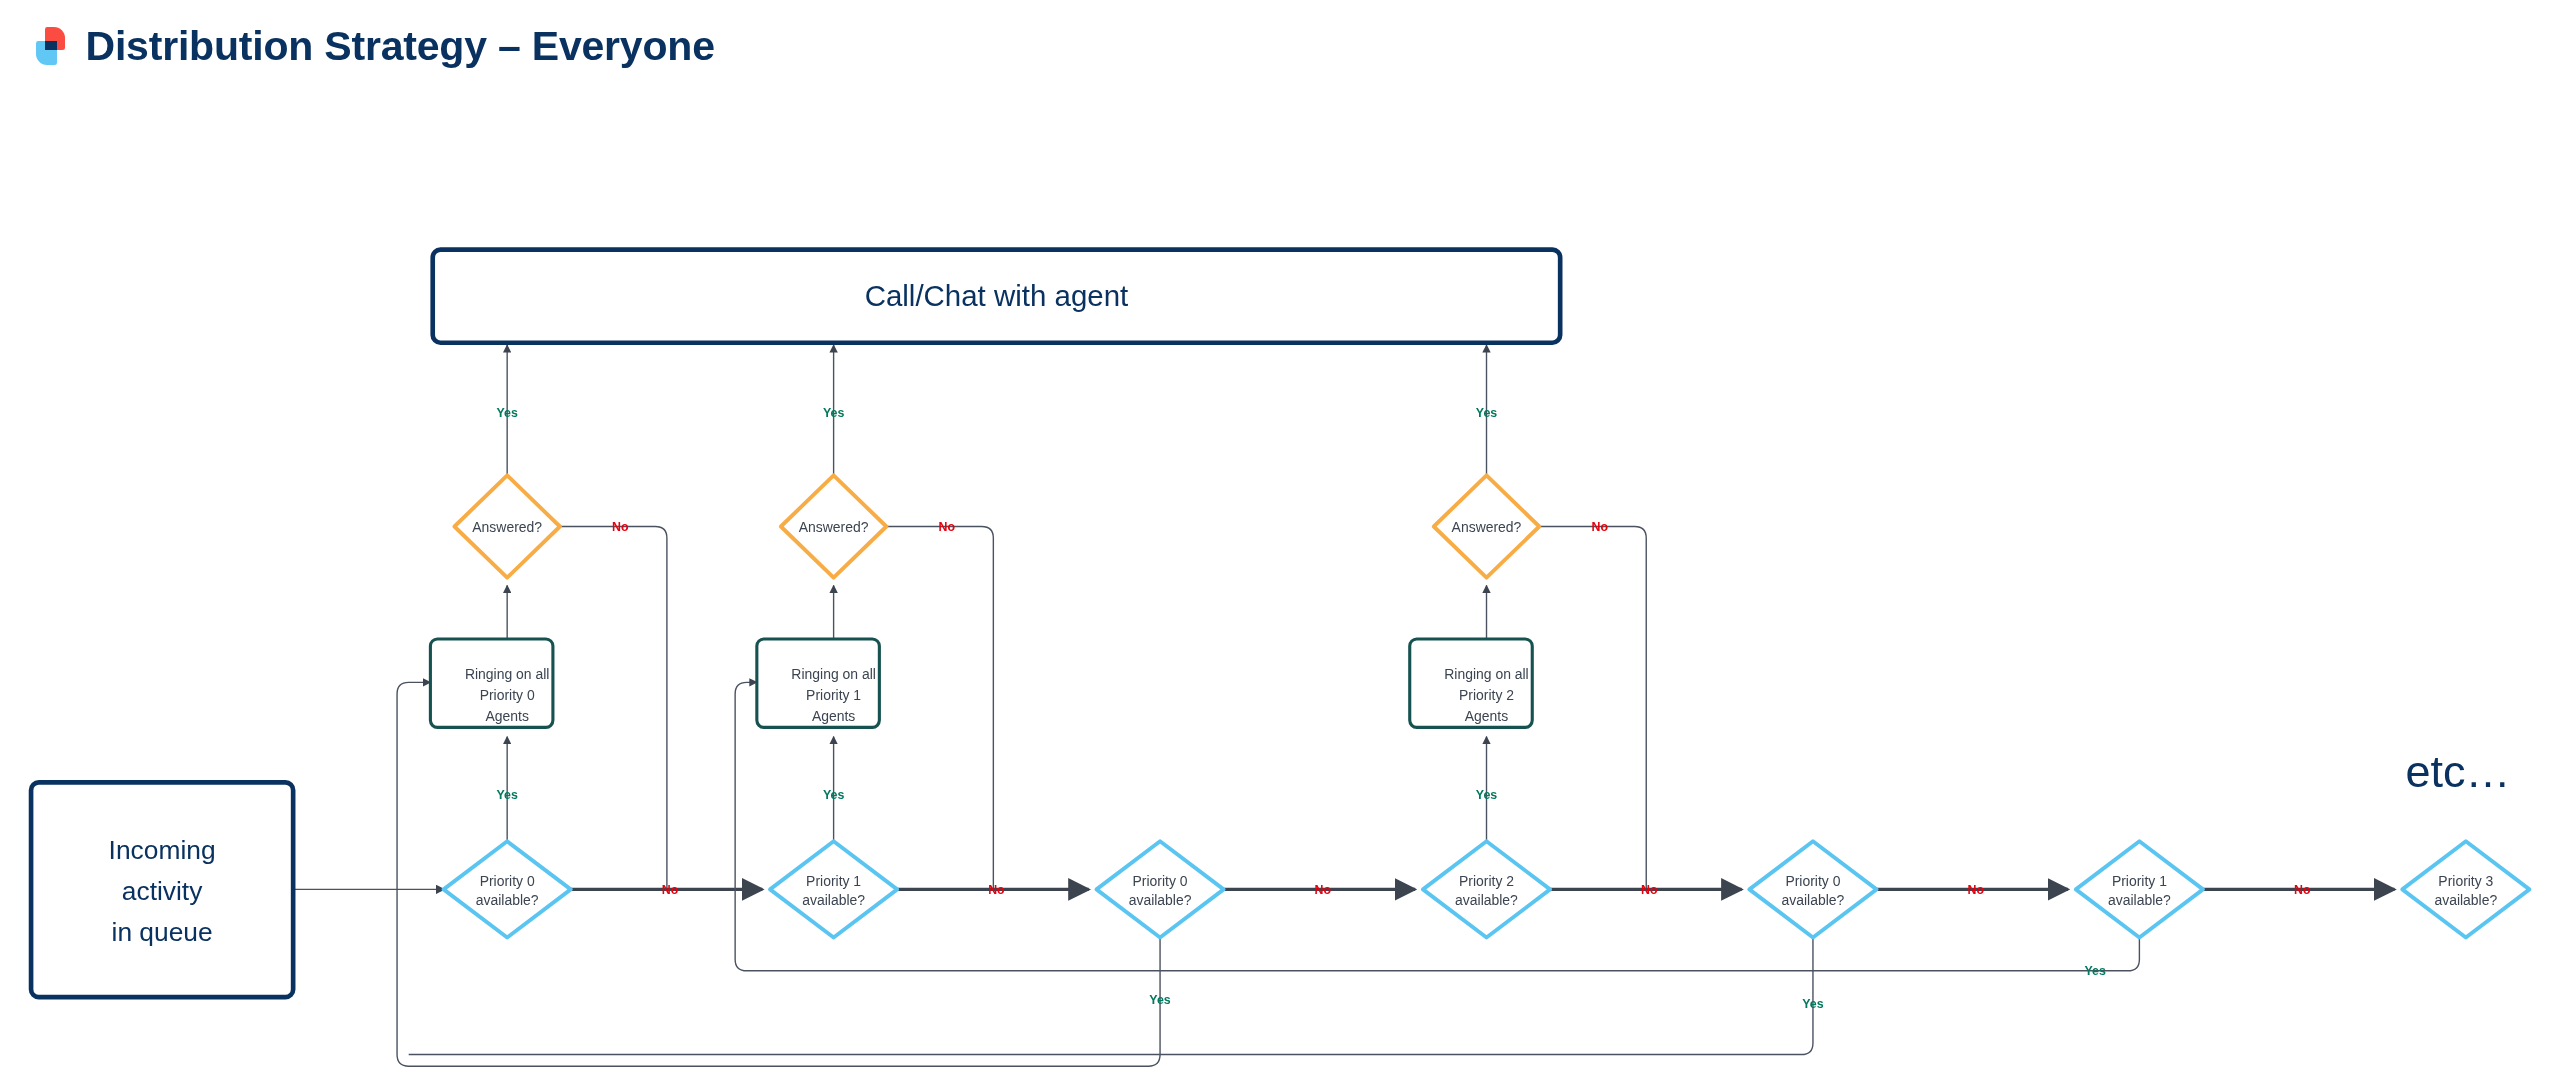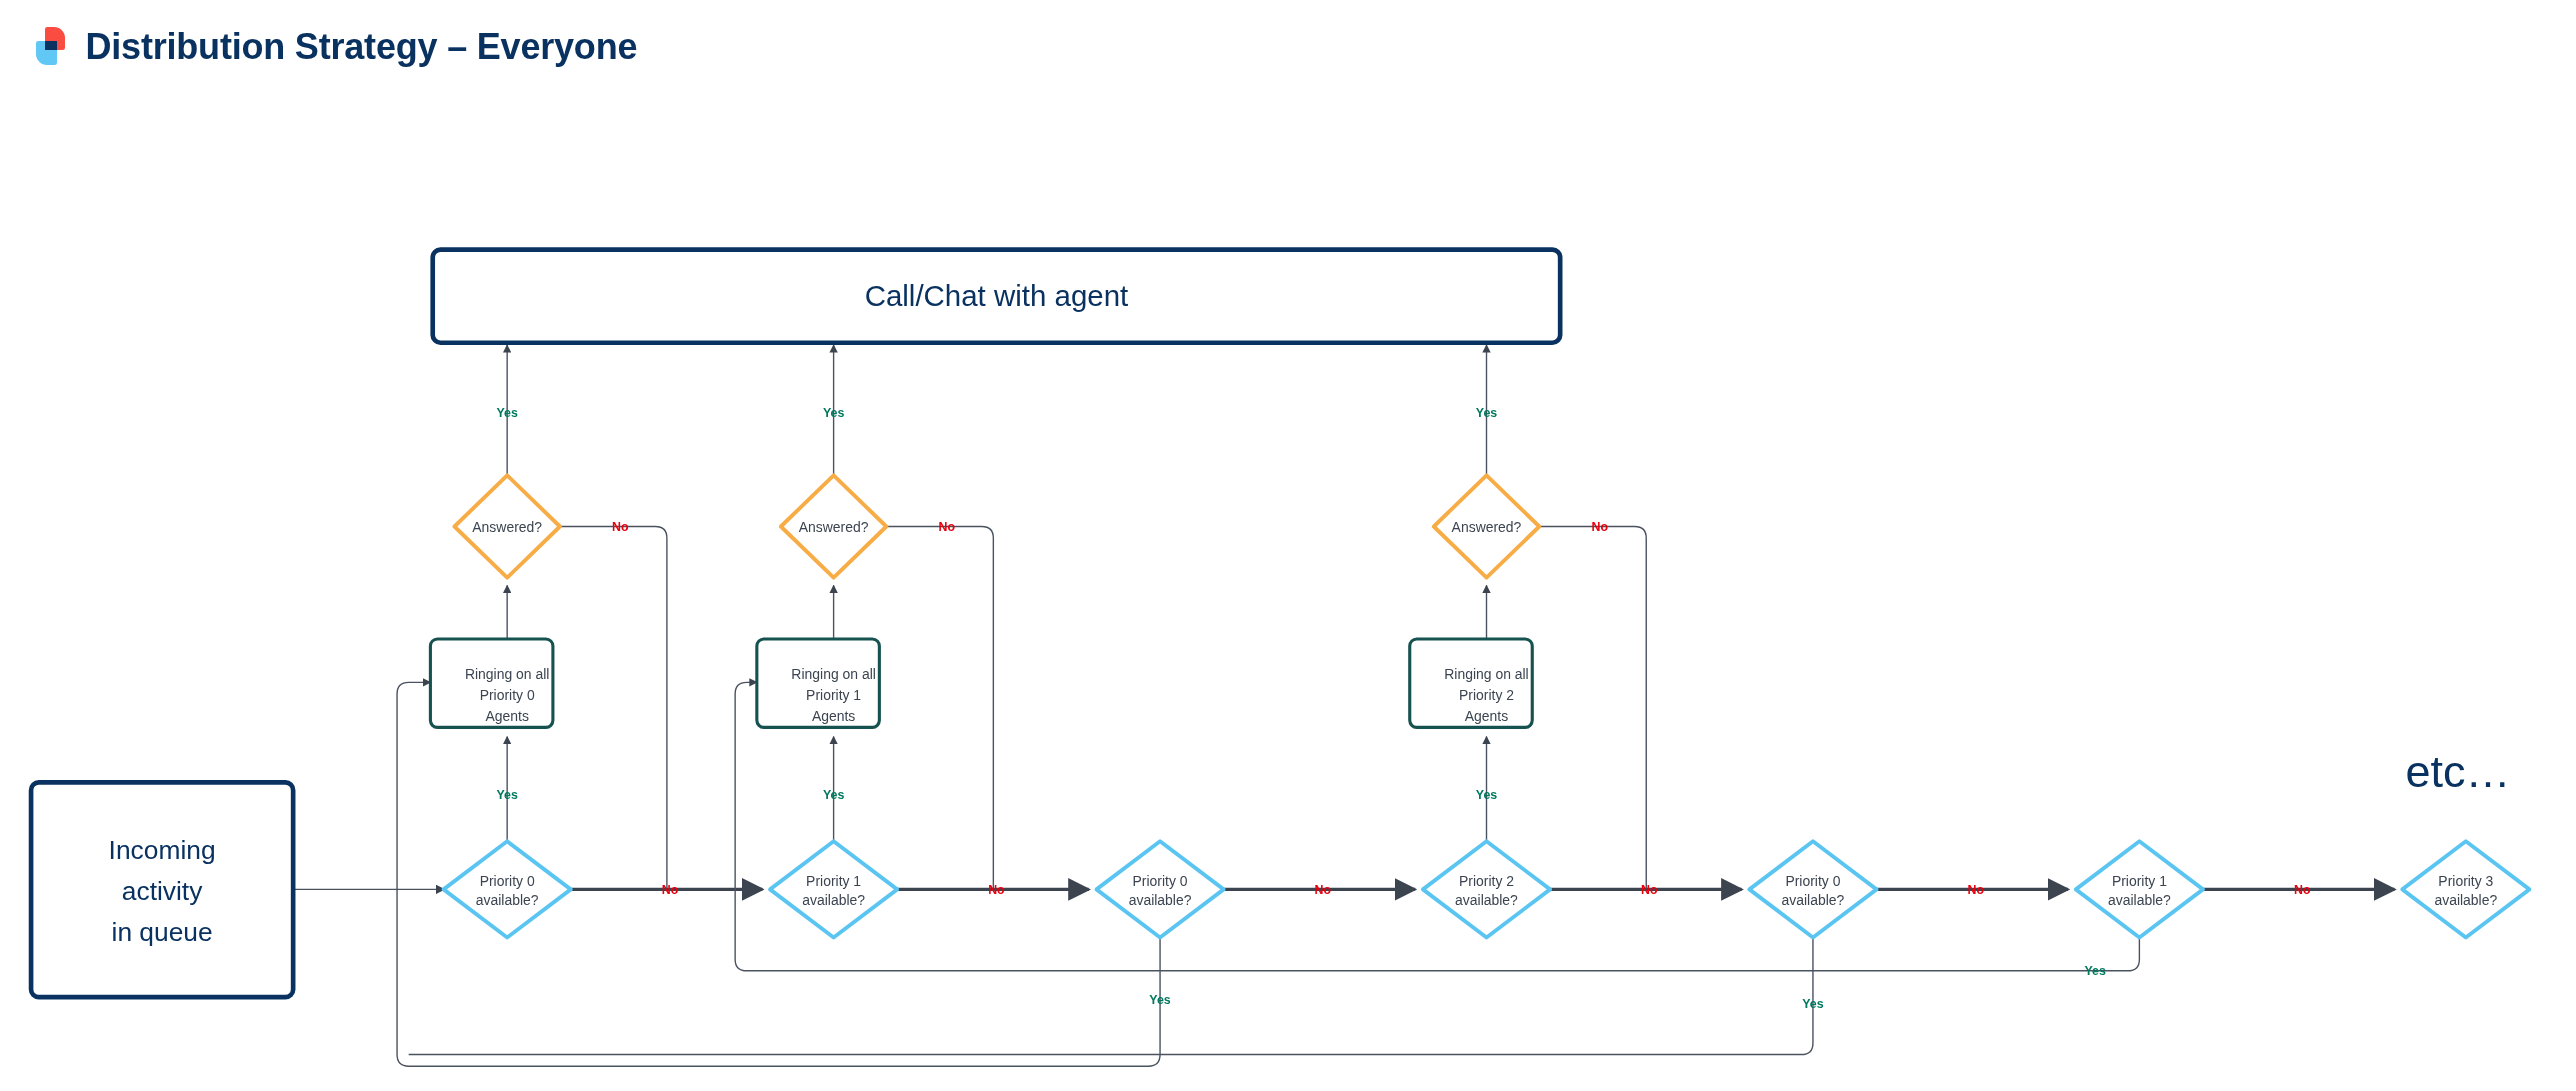--- a/index.html
+++ b/index.html
@@ -45,21 +45,21 @@
     background: #61C8F5;
     border-radius: 2.3px 2.3px 2.3px 11px;
   }
   #logo .sq-navy {
     position: absolute;
     left: 15.5px; top: 15.5px;
     width: 11.6px; height: 9.3px;
     background: #0A3260;
   }
   #page-title {
-    font-size: 36px;
+    font-size: 41px;
     font-weight: bold;
     color: #0A3260;
     letter-spacing: -0.2px;
     white-space: nowrap;
   }
   #canvas {
     position: absolute;
     top: 0; left: 0;
     width: 2576px;
     height: 1091px;

